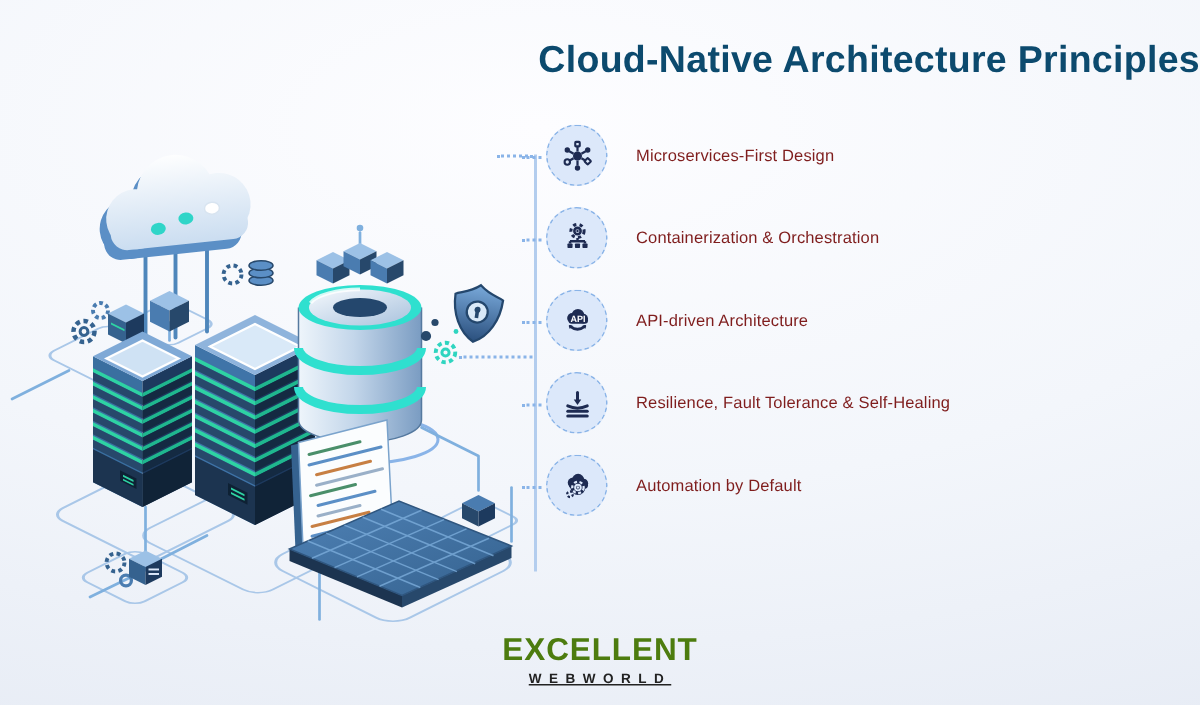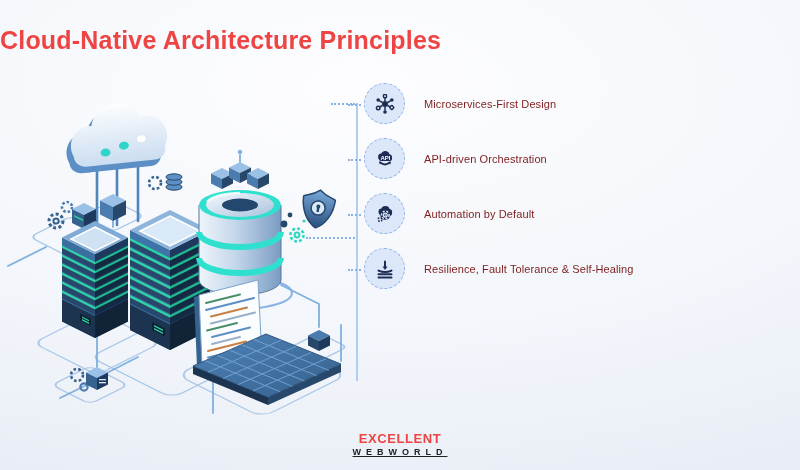--- a/index.html
+++ b/index.html
@@ -4,23 +4,23 @@
 <style>
   * { margin:0; padding:0; box-sizing:border-box; }
   html,body { width:800px; height:470px; overflow:hidden; }
   body {
     font-family:"Liberation Sans","DejaVu Sans",sans-serif;
     background: radial-gradient(120% 95% at 45% 18%, #fdfdff 0%, #f3f6fb 55%, #e7ecf5 100%);
     position:relative;
   }
   .stage { position:absolute; inset:0; }
   .title {
-    margin-top:26px; text-align:left;
+    margin-top:26px; text-align:right;
     font-size:25px; font-weight:800; letter-spacing:.2px;
-    color:#ef4444;
+    color:#0c4a6e;
   }
   .illustration { position:absolute; left:0; top:75px; width:360px; height:345px; }
   .connector-v {
     position:absolute; left:356px; top:103px; height:278px; width:0;
     border-left:2px solid #b3cdee;
   }
   .connector-dots { position:absolute; height:0; border-top:2px dotted #8ab4e8; }
   .connector-dots.top { left:331px; top:103px; width:24px; }
   .connector-dots.mid { left:306px; top:237px; width:49px; }
   .principles {
@@ -33,21 +33,21 @@
     border-top:2px dotted #8ab4e8;
   }
   .icon-circle {
     flex:0 0 41px; width:41px; height:41px; border-radius:50%;
     background:#dce8fa; border:1.5px dashed #8ab4e8;
     display:flex; align-items:center; justify-content:center;
   }
   .icon-circle svg { width:24px; height:24px; }
   .label { font-size:11px; font-weight:400; color:#7f1d1d; letter-spacing:.1px; white-space:nowrap; }
   .logo { position:absolute; left:0; right:0; bottom:13px; text-align:center; }
-  .logo-line1 { font-size:13px; font-weight:800; letter-spacing:.6px; color:#ef4444; }
+  .logo-line1 { font-size:21px; font-weight:800; letter-spacing:.6px; color:#4d7c0f; }
   .logo-line2 { font-size:9px; font-weight:600; letter-spacing:5px; color:#222; margin-top:1px;text-decoration:underline; }
 </style>
 </head>
 <body>
 
 <div class="stage">
 
   <h1 class="title">Cloud-Native Architecture Principles</h1>
 
   <div class="illustration">
@@ -354,72 +354,89 @@
           <circle cx="18.8" cy="8" r="1.8" fill="#1e2b52" stroke="none"></circle>
           <rect x="17.2" y="13.9" width="3.2" height="3.2" rx=".5" transform="rotate(45 18.8 15.5)" stroke-width="1.4"></rect>
           <circle cx="12" cy="20" r="1.8" fill="#1e2b52" stroke="none"></circle>
           <circle cx="5.2" cy="16" r="1.8" stroke-width="1.4"></circle>
           <circle cx="5.2" cy="8" r="1.8" fill="#1e2b52" stroke="none"></circle>
         </svg>
       </span>
       <span class="label">Microservices-First Design</span>
     </li>
 
+    <li class="row">
+      <span class="icon-circle">
+        <svg viewBox="0 0 24 24" fill="none" stroke="#1e2b52">
+          <circle cx="12" cy="7" r="4.4" stroke-width="2" stroke-dasharray="2.2 2.2"></circle>
+          <circle cx="12" cy="7" r="2.1" stroke-width="1.7"></circle>
+          <circle cx="12" cy="7" r=".8" fill="#1e2b52" stroke="none"></circle>
+          <line x1="12" y1="11.6" x2="12" y2="13.8" stroke-width="1.6"></line>
+          <line x1="7" y1="13.8" x2="17" y2="13.8" stroke-width="1.6"></line>
+          <line x1="7" y1="13.8" x2="7" y2="15.3" stroke-width="1.6"></line>
+          <line x1="17" y1="13.8" x2="17" y2="15.3" stroke-width="1.6"></line>
+          <rect x="5.3" y="15.3" width="3.4" height="3.1" rx=".5" fill="#1e2b52" stroke="none"></rect>
+          <rect x="10.3" y="15.3" width="3.4" height="3.1" rx=".5" fill="#1e2b52" stroke="none"></rect>
+          <rect x="15.3" y="15.3" width="3.4" height="3.1" rx=".5" fill="#1e2b52" stroke="none"></rect>
+        </svg>
+      </span>
+      <span class="label">Containerization &amp; Orchestration</span>
+    </li>
 
     <li class="row">
       <span class="icon-circle">
         <svg viewBox="0 0 24 24">
           <g fill="#1e2b52">
             <circle cx="8.5" cy="10" r="3.4"></circle>
               <circle cx="12.3" cy="8.2" r="4.2"></circle>
               <circle cx="15.8" cy="10.4" r="3.2"></circle>
             <rect x="6" y="9.5" width="13" height="4.4" rx="2.2"></rect>
           </g>
           <text x="12.4" y="12.6" text-anchor="middle" font-size="6" font-weight="bold" fill="#ffffff" font-family="Liberation Sans, DejaVu Sans, sans-serif">API</text>
           <path d="M7.2,15.6 Q12,19.4 16.8,15.6" fill="none" stroke="#1e2b52" stroke-width="1.9" stroke-linecap="round"></path>
           <polygon points="6.2,14.6 8.8,15.2 6.8,17.4" fill="#1e2b52"></polygon>
           <polygon points="17.8,14.6 15.2,15.2 17.2,17.4" fill="#1e2b52"></polygon>
         </svg>
       </span>
-      <span class="label">API-driven Orchestration</span>
+      <span class="label">API-driven Architecture</span>
     </li>
 
-
-    <li class="row">
-      <span class="icon-circle">
-        <svg viewBox="0 0 24 24">
-          <g fill="#1e2b52">
-            <circle cx="8.8" cy="9.8" r="3.3"></circle>
-              <circle cx="12.4" cy="8" r="4.1"></circle>
-              <circle cx="16" cy="10.2" r="3.1"></circle>
-            <rect x="6.4" y="9.2" width="12.6" height="4.6" rx="2.3"></rect>
-            <circle cx="12.3" cy="13" r="5"></circle>
-          </g>
-          <circle cx="12.3" cy="13" r="3.8" fill="none" stroke="#dce8fa" stroke-width="1.5" stroke-dasharray="2 1.7"></circle>
-          <circle cx="12.3" cy="13" r="1.9" fill="none" stroke="#dce8fa" stroke-width="1.3"></circle>
-          <circle cx="12.3" cy="13" r=".8" fill="#dce8fa"></circle>
-          <circle cx="7" cy="17.5" r="1.9" fill="none" stroke="#1e2b52" stroke-width="1.5" stroke-dasharray="1.6 1.3"></circle>
-        </svg>
-      </span>
-      <span class="label">Automation by Default</span>
-    </li>
 
     <li class="row">
       <span class="icon-circle">
         <svg viewBox="0 0 24 24" fill="none" stroke="#1e2b52" stroke-linecap="round">
           <line x1="12" y1="4.6" x2="12" y2="9.4" stroke-width="2"></line>
           <polygon points="12,13 9.5,9.4 14.5,9.4" fill="#1e2b52" stroke="none"></polygon>
           <path d="M5.5,13.6 Q12,16.6 18.5,13.6" stroke-width="2"></path>
           <line x1="5.5" y1="17.2" x2="18.5" y2="17.2" stroke-width="2"></line>
           <line x1="5.5" y1="20.4" x2="18.5" y2="20.4" stroke-width="2"></line>
         </svg>
       </span>
       <span class="label">Resilience, Fault Tolerance &amp; Self-Healing</span>
     </li>
 
+    <li class="row">
+      <span class="icon-circle">
+        <svg viewBox="0 0 24 24">
+          <g fill="#1e2b52">
+            <circle cx="8.8" cy="9.8" r="3.3"></circle>
+              <circle cx="12.4" cy="8" r="4.1"></circle>
+              <circle cx="16" cy="10.2" r="3.1"></circle>
+            <rect x="6.4" y="9.2" width="12.6" height="4.6" rx="2.3"></rect>
+            <circle cx="12.3" cy="13" r="5"></circle>
+          </g>
+          <circle cx="12.3" cy="13" r="3.8" fill="none" stroke="#dce8fa" stroke-width="1.5" stroke-dasharray="2 1.7"></circle>
+          <circle cx="12.3" cy="13" r="1.9" fill="none" stroke="#dce8fa" stroke-width="1.3"></circle>
+          <circle cx="12.3" cy="13" r=".8" fill="#dce8fa"></circle>
+          <circle cx="7" cy="17.5" r="1.9" fill="none" stroke="#1e2b52" stroke-width="1.5" stroke-dasharray="1.6 1.3"></circle>
+        </svg>
+      </span>
+      <span class="label">Automation by Default</span>
+    </li>
+
   </ul>
 
   <div class="logo">
     <div class="logo-line1">EXCELLENT</div>
     <div class="logo-line2">WEBWORLD</div>
   </div>
 
 </div>
 
 </body></html>

